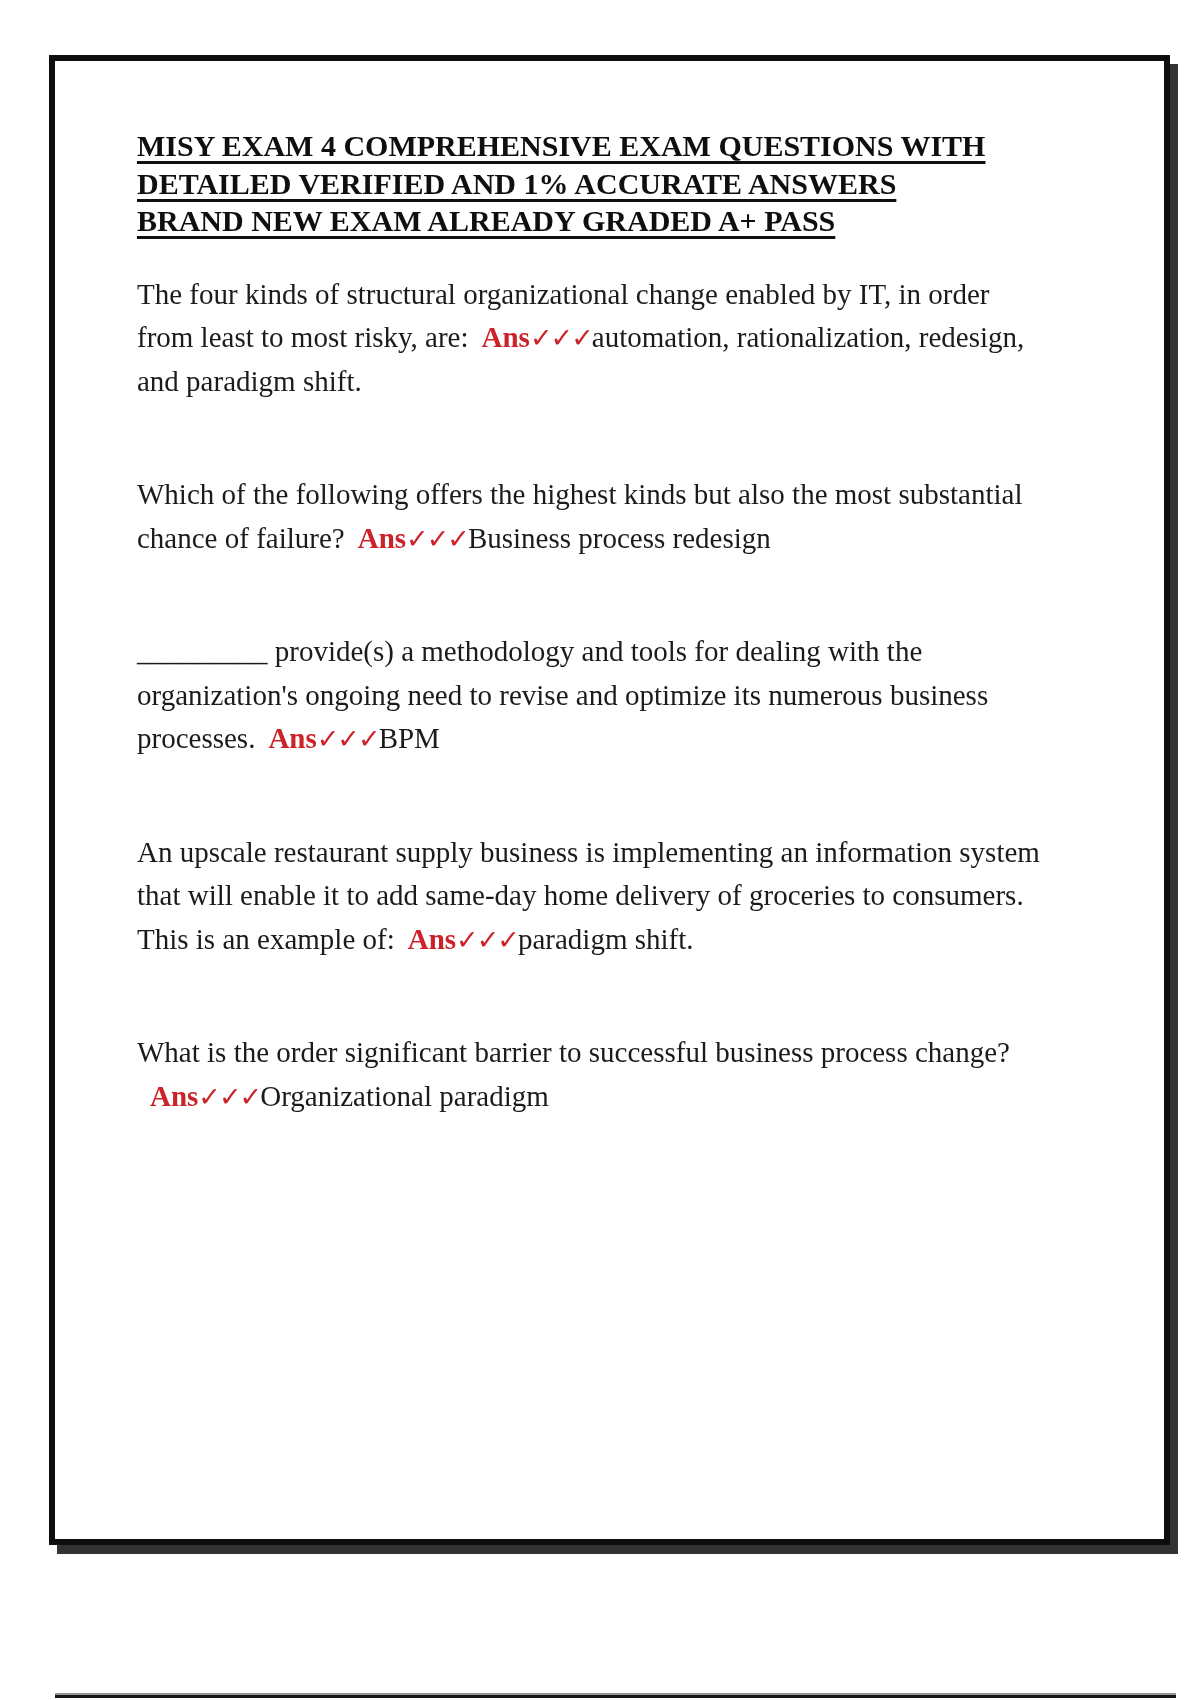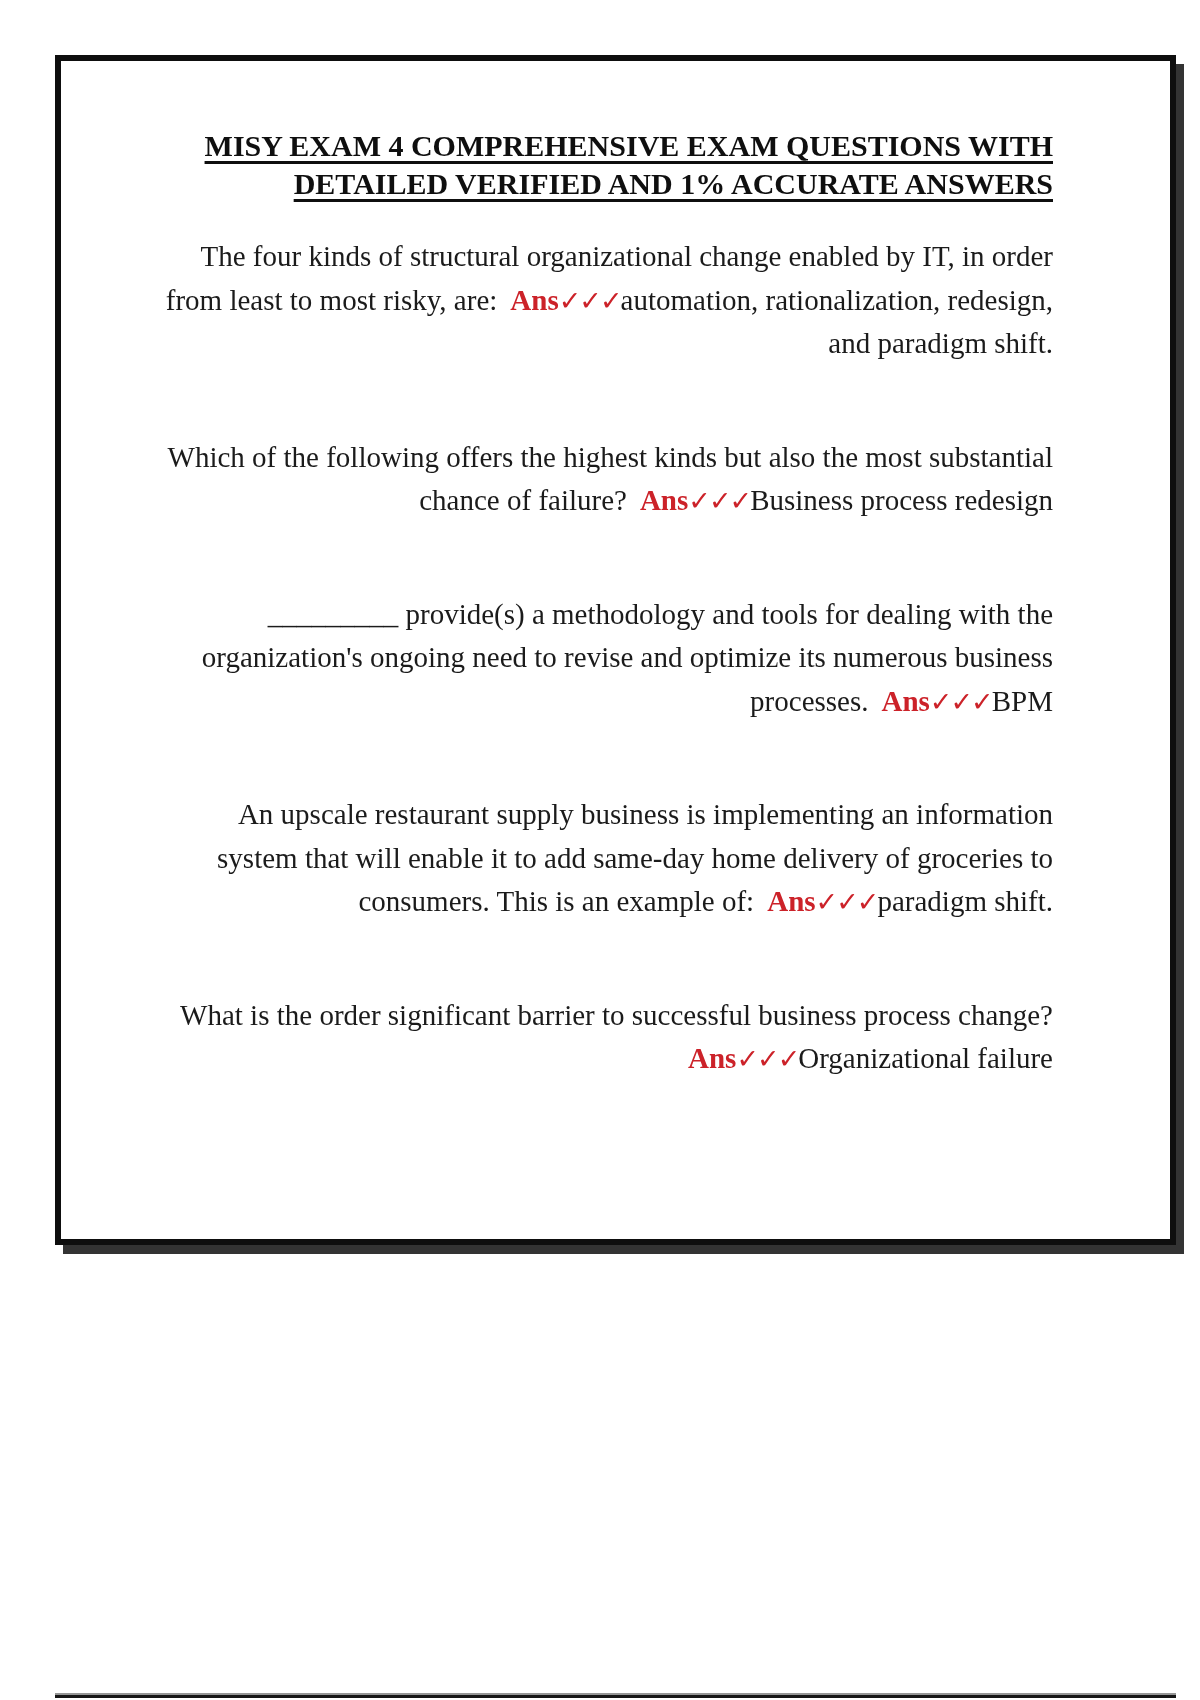--- a/index.html
+++ b/index.html
@@ -10,29 +10,28 @@
   body {
     width: 1200px;
     height: 1700px;
     position: relative;
     overflow: hidden;
     font-family: "Liberation Serif", "DejaVu Serif", serif;
     color: #1b1b1b;
   }
   .page-frame {
     position: absolute;
-    left: 55px;
+    left: 49px;
     top: 55px;
     width: 1121px;
-    height: 1190px;
+    height: 1490px;
     box-sizing: border-box;
     background: #ffffff;
     border: 6px solid #0e0e0e;
     box-shadow: 8px 9px 0 #333333;
-    text-align: right;
   }
   .content {
     position: absolute;
     left: 82px;
     top: 66px;
     width: 910px;
   }
   .doc-title {
     font-size: 30px;
     line-height: 37.5px;
@@ -42,21 +41,21 @@
   }
   .doc-title .title-line {
     text-decoration: underline;
     text-decoration-thickness: 3px;
     text-underline-offset: 5px;
     text-decoration-color: #0f0f0f;
   }
   .qa {
     font-size: 29px;
     line-height: 43.5px;
-    margin: 0 0 70px 10px;
+    margin: 0 0 70px 0;
   }
   .ans-label {
     color: var(--ans-color, #cc2229);
     font-weight: bold;
     margin-left: 13px;
   }
   .ans-checks {
     color: var(--ans-color, #cc2229);
     font-weight: bold;
     letter-spacing: -2px;
@@ -76,29 +75,30 @@
 </style>
 </head>
 <body>
 
 <div class="page-frame">
   <div class="content">
 
     <div class="doc-title">
       <div class="title-line">MISY EXAM 4 COMPREHENSIVE EXAM QUESTIONS WITH</div>
       <div class="title-line">DETAILED VERIFIED AND 1% ACCURATE ANSWERS</div>
+      <div class="title-line">BRAND NEW EXAM ALREADY GRADED A+ PASS</div>
     </div>
 
     <p class="qa"><span>The four kinds of structural organizational change enabled by IT, in order from least to most risky, are:</span><span class="ans-label">Ans</span><span class="ans-checks">✓✓✓</span><span>automation, rationalization, redesign, and paradigm shift.</span></p>
 
     <p class="qa"><span>Which of the following offers the highest kinds but also the most substantial chance of failure?</span><span class="ans-label">Ans</span><span class="ans-checks">✓✓✓</span><span>Business process redesign</span></p>
 
     <p class="qa"><span>_________ provide(s) a methodology and tools for dealing with the organization's ongoing need to revise and optimize its numerous business processes.</span><span class="ans-label">Ans</span><span class="ans-checks">✓✓✓</span><span>BPM</span></p>
 
     <p class="qa"><span>An upscale restaurant supply business is implementing an information system that will enable it to add same-day home delivery of groceries to consumers. This is an example of:</span><span class="ans-label">Ans</span><span class="ans-checks">✓✓✓</span><span>paradigm shift.</span></p>
 
-    <p class="qa"><span>What is the order significant barrier to successful business process change?</span><span class="ans-label">Ans</span><span class="ans-checks">✓✓✓</span><span>Organizational failure</span></p>
+    <p class="qa"><span>What is the order significant barrier to successful business process change?</span><span class="ans-label">Ans</span><span class="ans-checks">✓✓✓</span><span>Organizational paradigm</span></p>
 
 
   </div>
 </div>
 
 <div class="next-page-edge"></div>
 
 </body></html>

